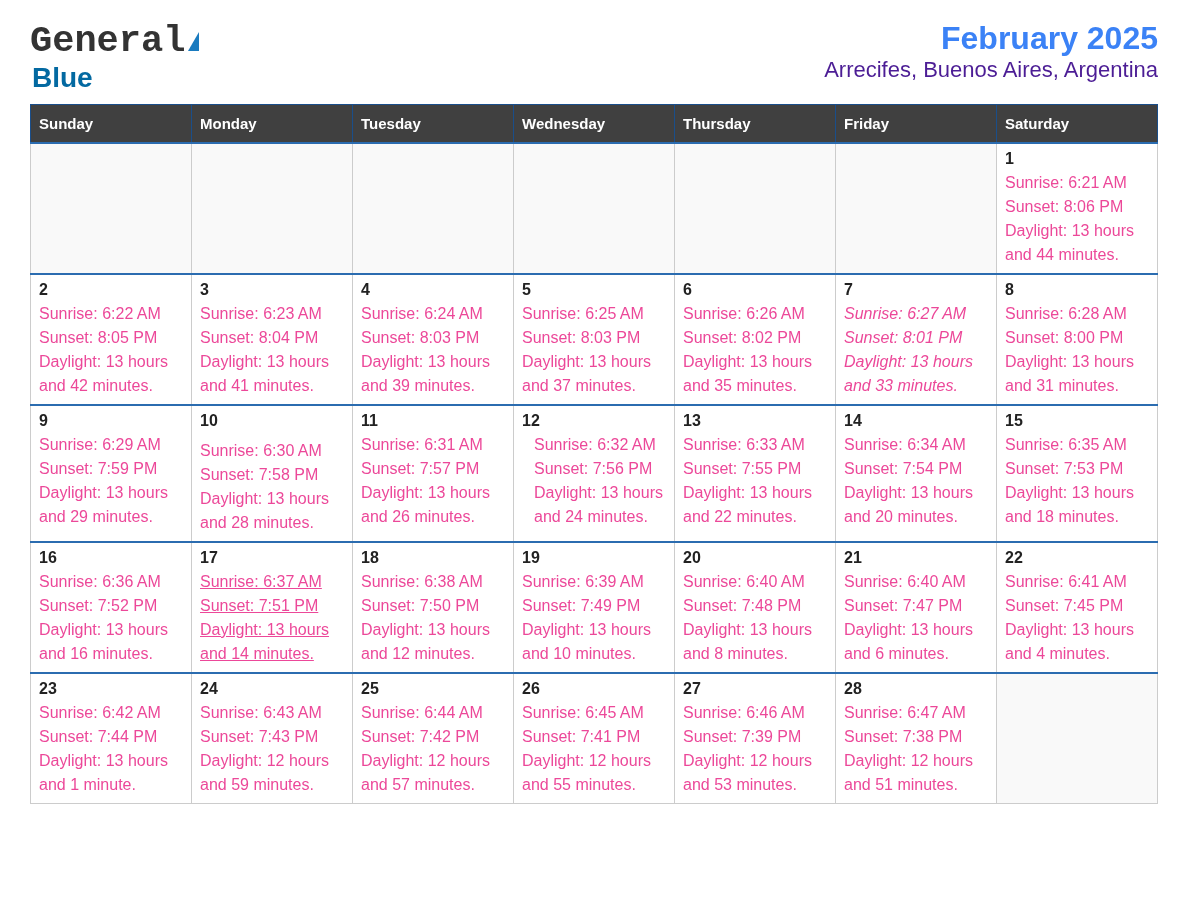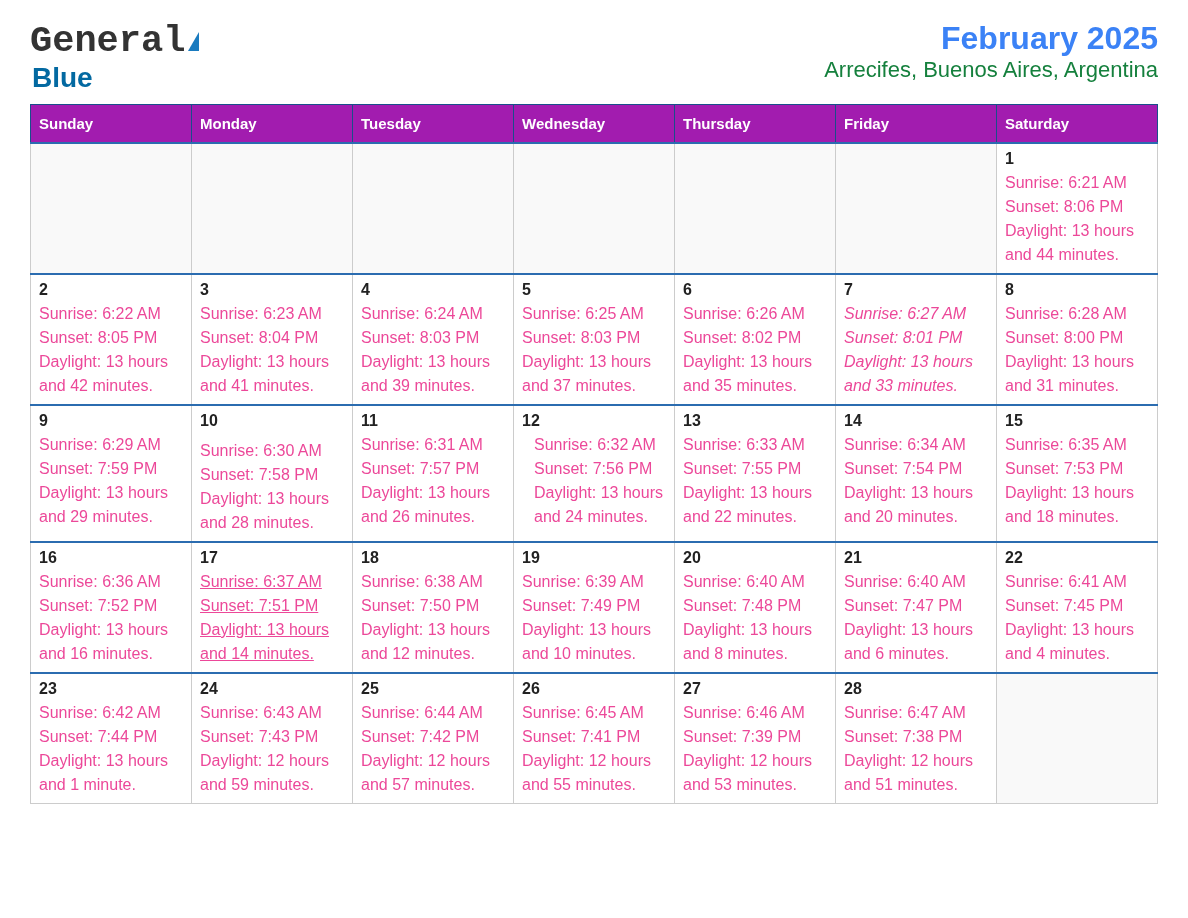--- a/index.html
+++ b/index.html
@@ -20,29 +20,29 @@
       text-align: right;
     }
     .title-block h1 {
       font-size: 32px;
       font-weight: bold;
       color: #3b82f6;
     }
     .title-block h2 {
       font-size: 22px;
       font-weight: normal;
-      color: #15803d;
+      color: #4c1d95;
     }
     table {
       width: 100%;
       border-collapse: collapse;
       table-layout: fixed;
     }
     thead tr th {
-      background-color: #a21caf;
+      background-color: #404040;
       color: white;
       padding: 10px 8px;
       font-size: 15px;
       font-weight: bold;
       border: 1px solid #1a4e8a;
       text-align: left;
     }
     tbody tr td {
       vertical-align: top;
       padding: 6px 8px;

